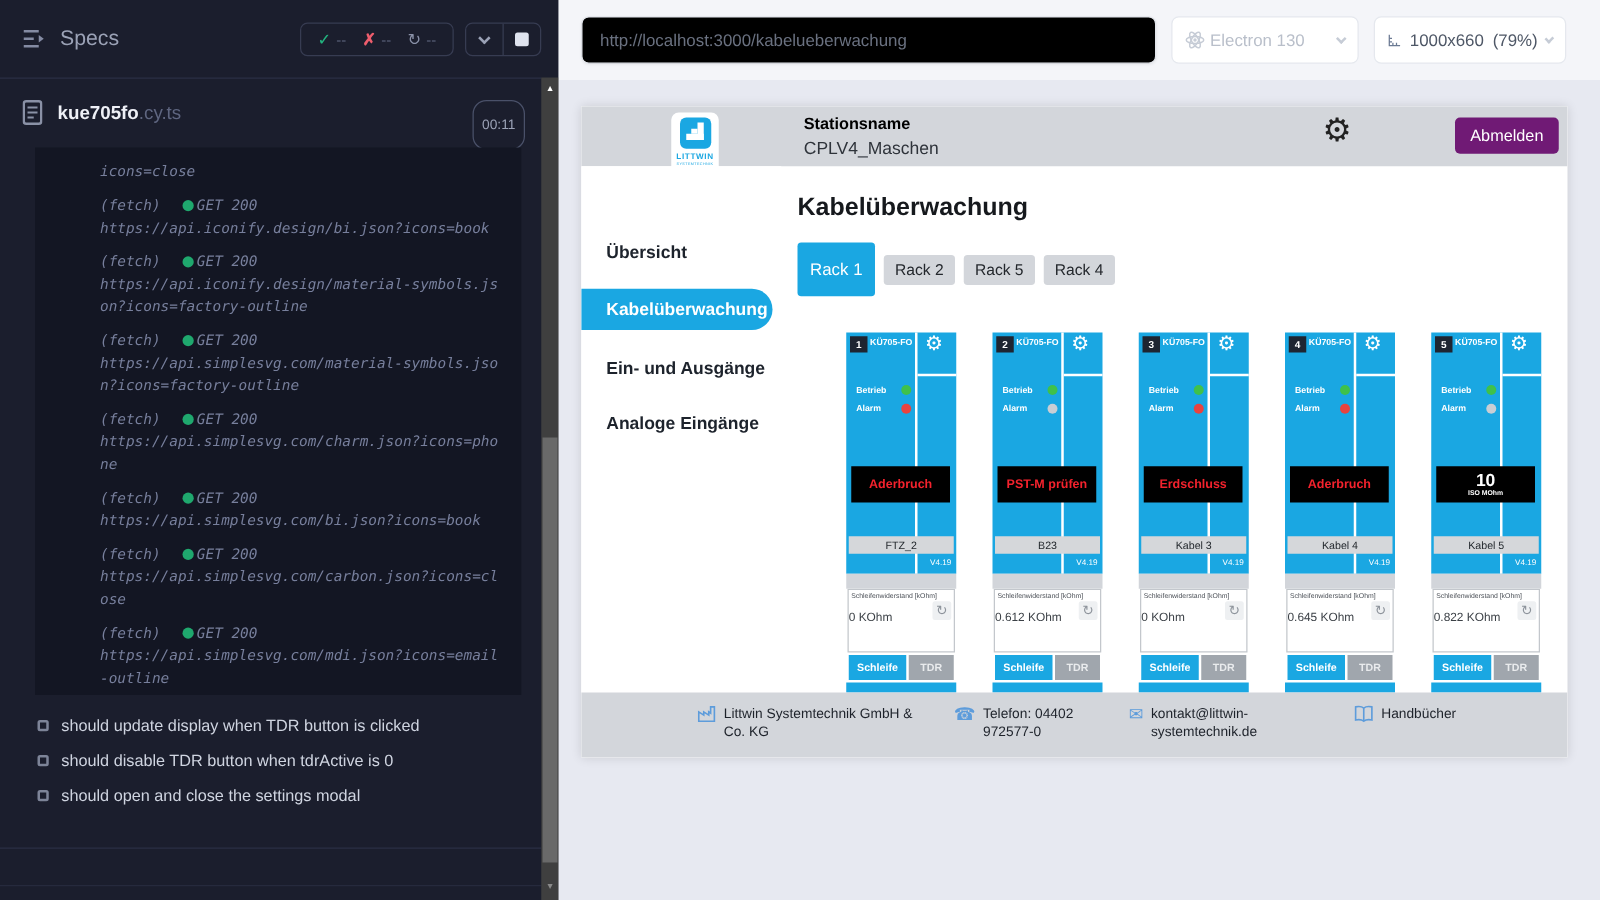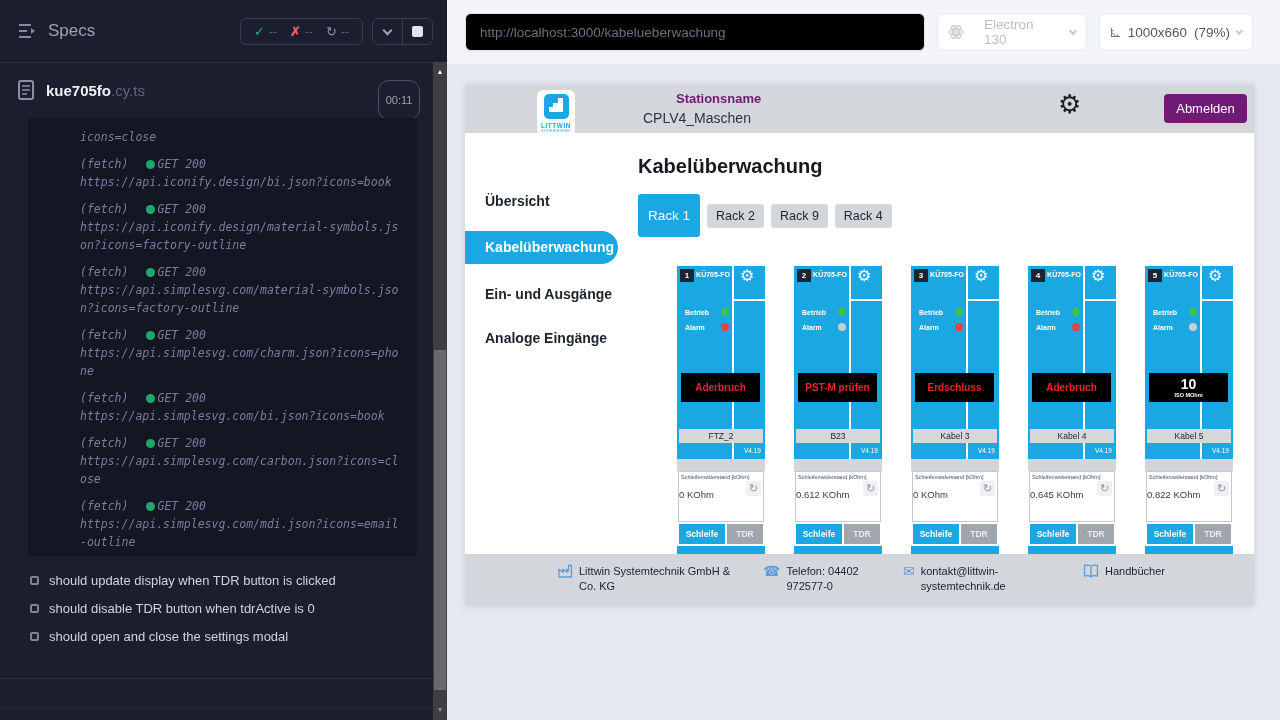--- a/index.html
+++ b/index.html
@@ -49,41 +49,41 @@
   .rep-scroll { position:absolute; left:433px; top:62px; width:14px; height:658px; background:#3f3f3f; }
   .scroll-arrow { position:absolute; left:0; width:14px; height:18px; display:flex; align-items:center; justify-content:center; font-size:7px; cursor:pointer; }
   .scroll-up { top:0; color:#ffffff; }
   .scroll-down { top:638px; color:#8a8a8a; }
   .scroll-thumb { position:absolute; left:1px; top:288px; width:12px; height:340px; background:#696969; cursor:grab; }
 
   
   .stage { position:absolute; left:447px; top:0; width:833px; height:720px; background:#e9ebf2; }
   .stage-top { position:absolute; left:0; top:0; width:833px; height:64px; background:#f4f5f9; }
   .url-input { position:absolute; left:18px; top:13px; width:460px; height:38px; background:#000000; border:1px solid #e2e5eb; border-radius:6px; box-shadow:0 1px 2px rgba(0,0,0,.05); font-size:13.5px; color:#6a7180; display:flex; align-items:center; padding-left:14px; }
-  .browser-box { position:absolute; left:490px; top:13px; width:150px; height:38px; background:#fff; border:1px solid #e5e8ee; border-radius:6px; display:flex; align-items:center; gap:20px; padding:0 10px; cursor:pointer; }
+  .browser-box { position:absolute; left:490px; top:13px; width:150px; height:38px; background:#fff; border:1px solid #e5e8ee; border-radius:6px; display:flex; align-items:center; gap:4px; padding:0 10px; cursor:pointer; }
   .browser-label { font-size:13.5px; color:#b9bfca; flex:1; }
   .chev-light { width:6px; height:6px; border-right:2px solid #c6ccd6; border-bottom:2px solid #c6ccd6; transform:rotate(45deg); margin-top:-3px; }
   .viewport-box { position:absolute; left:652px; top:13px; width:154px; height:38px; background:#fff; border:1px solid #e5e8ee; border-radius:6px; display:flex; align-items:center; gap:7px; padding:0 10px; cursor:pointer; }
   .viewport-label { font-size:13.5px; color:#4e5766; }
   .viewport-zoom { font-size:13.5px; color:#4e5766; }
 
   .aut { position:absolute; left:0; top:64px; width:833px; height:656px; background:#e7e9f1; }
 
   
   .app { position:absolute; left:18px; top:21px; width:789px; height:521px; background:#ffffff; box-shadow:0 0 8px rgba(0,0,0,.12); overflow:hidden; }
   .app-header { position:absolute; left:0; top:0; width:789px; height:48px; background:#d3d6db; }
   .logo { position:absolute; left:72px; top:5px; width:38px; height:56px; background:#fff; border-radius:6px; z-index:5; display:flex; flex-direction:column; align-items:center; padding-top:4px; }
   .logo-glyph { width:25px; height:25px; background:#1aa7e2; border-radius:5px; position:relative; }
   .logo-glyph span { position:absolute; background:#fff; }
   .lg1 { left:14px; top:4px; width:5px; height:14px; }
   .lg2 { left:5px; top:13px; width:14px; height:5px; }
   .lg3 { left:9px; top:9px; width:5px; height:4px; }
   .logo-title { font-size:6.5px; font-weight:bold; color:#1aa7e2; letter-spacing:.5px; margin-top:3px; }
   .logo-sub { font-size:3px; color:#1aa7e2; letter-spacing:.3px; }
-  .station-label { position:absolute; left:178px; top:6px; font-size:13px; font-weight:bold; color:#701a75;margin-left:33px; }
+  .station-label { position:absolute; left:178px; top:6px; font-size:13px; font-weight:bold; color:#000000; }
   .station-name { position:absolute; left:178px; top:25px; font-size:14px; color:#2e333a; }
   .hdr-gear { position:absolute; left:593px; top:6px; font-size:26px; color:#222; cursor:pointer; line-height:1; }
   .logout-btn { position:absolute; left:699px; top:9px; width:83px; height:29px; background:#701a75; border:none; border-radius:4px; color:#fff; font-size:13px; font-family:"Liberation Sans",sans-serif; cursor:pointer; }
 
   .app-sidebar { position:absolute; left:0; top:48px; width:160px; height:421px; background:#fff; }
   .nav-item { position:absolute; left:0; width:160px; font-size:14px; font-weight:bold; color:#1d232c; padding-left:20px; cursor:pointer; }
   .nav-1 { top:60px; }
   .nav-3 { top:153px; }
   .nav-4 { top:197px; }
   .nav-active { position:absolute; left:0; top:98px; width:153px; height:33px; background:#1aa7e2; border-radius:0 17px 17px 0; color:#fff; font-size:14px; font-weight:bold; line-height:33px; padding-left:20px; cursor:pointer; }
@@ -298,21 +298,21 @@
           <div class="nav-item nav-1">Übersicht</div>
           <div class="nav-active">Kabelüberwachung</div>
           <div class="nav-item nav-3">Ein- und Ausgänge</div>
           <div class="nav-item nav-4">Analoge Eingänge</div>
         </nav>
 
         <h1 class="main-title">Kabelüberwachung</h1>
         <div class="tabs">
           <button class="tab active">Rack 1</button>
           <button class="tab">Rack 2</button>
-          <button class="tab">Rack 9</button>
+          <button class="tab">Rack 5</button>
           <button class="tab">Rack 4</button>
         </div>
 
         <div class="card c1">
           <div class="card-module">
             <div class="card-vline"></div>
               <div class="card-hline"></div>
             <div class="card-badge">1</div>
             <div class="card-model">KÜ705-FO</div>
             <span class="card-gear">⚙</span>

